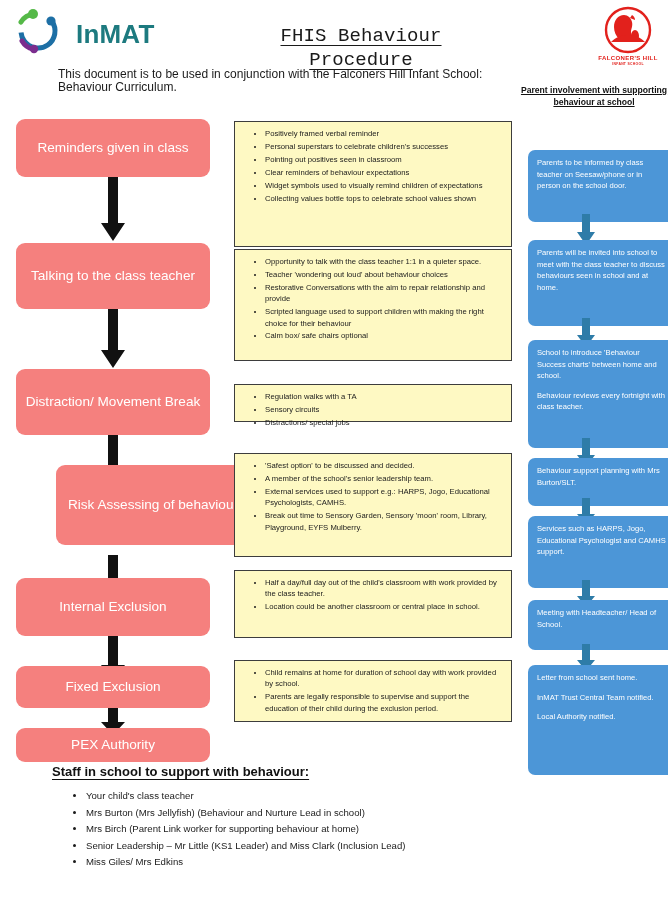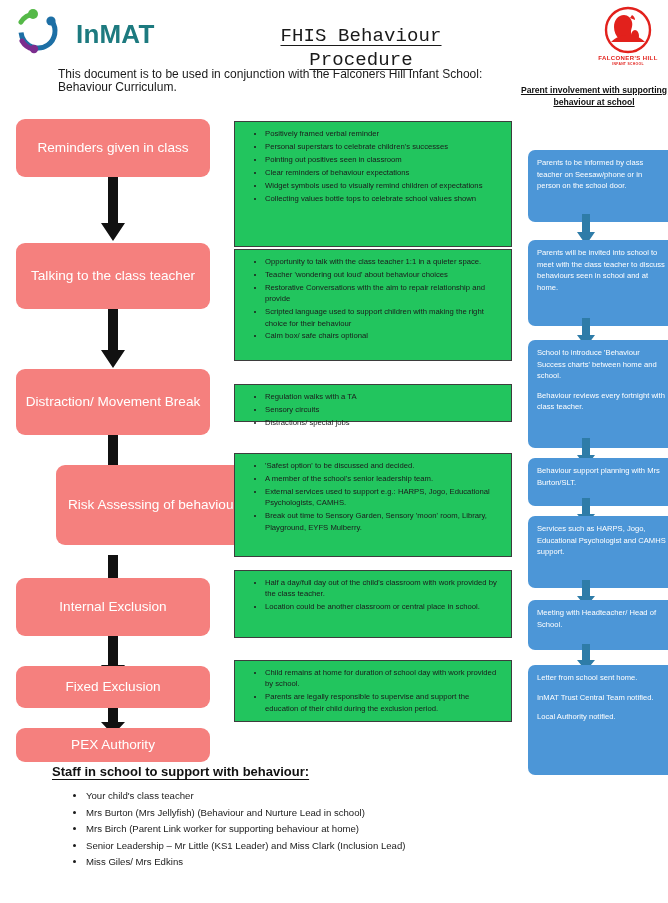--- a/index.html
+++ b/index.html
@@ -45,21 +45,21 @@
     color:#ffffff;display:flex;align-items:center;justify-content:center;
     text-align:center;font-size:13.6px;line-height:18px;
     padding:0 0;box-sizing:border-box;
   }
   .flow-arrow{position:absolute;left:97px;width:32px;}
   .flow-arrow svg{display:block;}
 
   
   .panel{
     position:absolute;left:234px;width:278px;
-    border:1px solid #3d3d3d;background:#22c55e;box-sizing:border-box;
+    border:1px solid #3d3d3d;background:#fef9c3;box-sizing:border-box;
     padding:6px 4px 6px 0;
   }
   .panel ul{margin:0;padding:0 6px 0 30px;list-style:disc;}
   .panel li{font-size:7.7px;line-height:11.4px;color:#1b1b1b;margin:0 0 1.5px 0;}
   .panel li::marker{font-size:7.5px;}
 
   
   .blue-box{
     position:absolute;left:528px;width:146px;
     background:#4C96D7;border-radius:7px;color:#ffffff;

